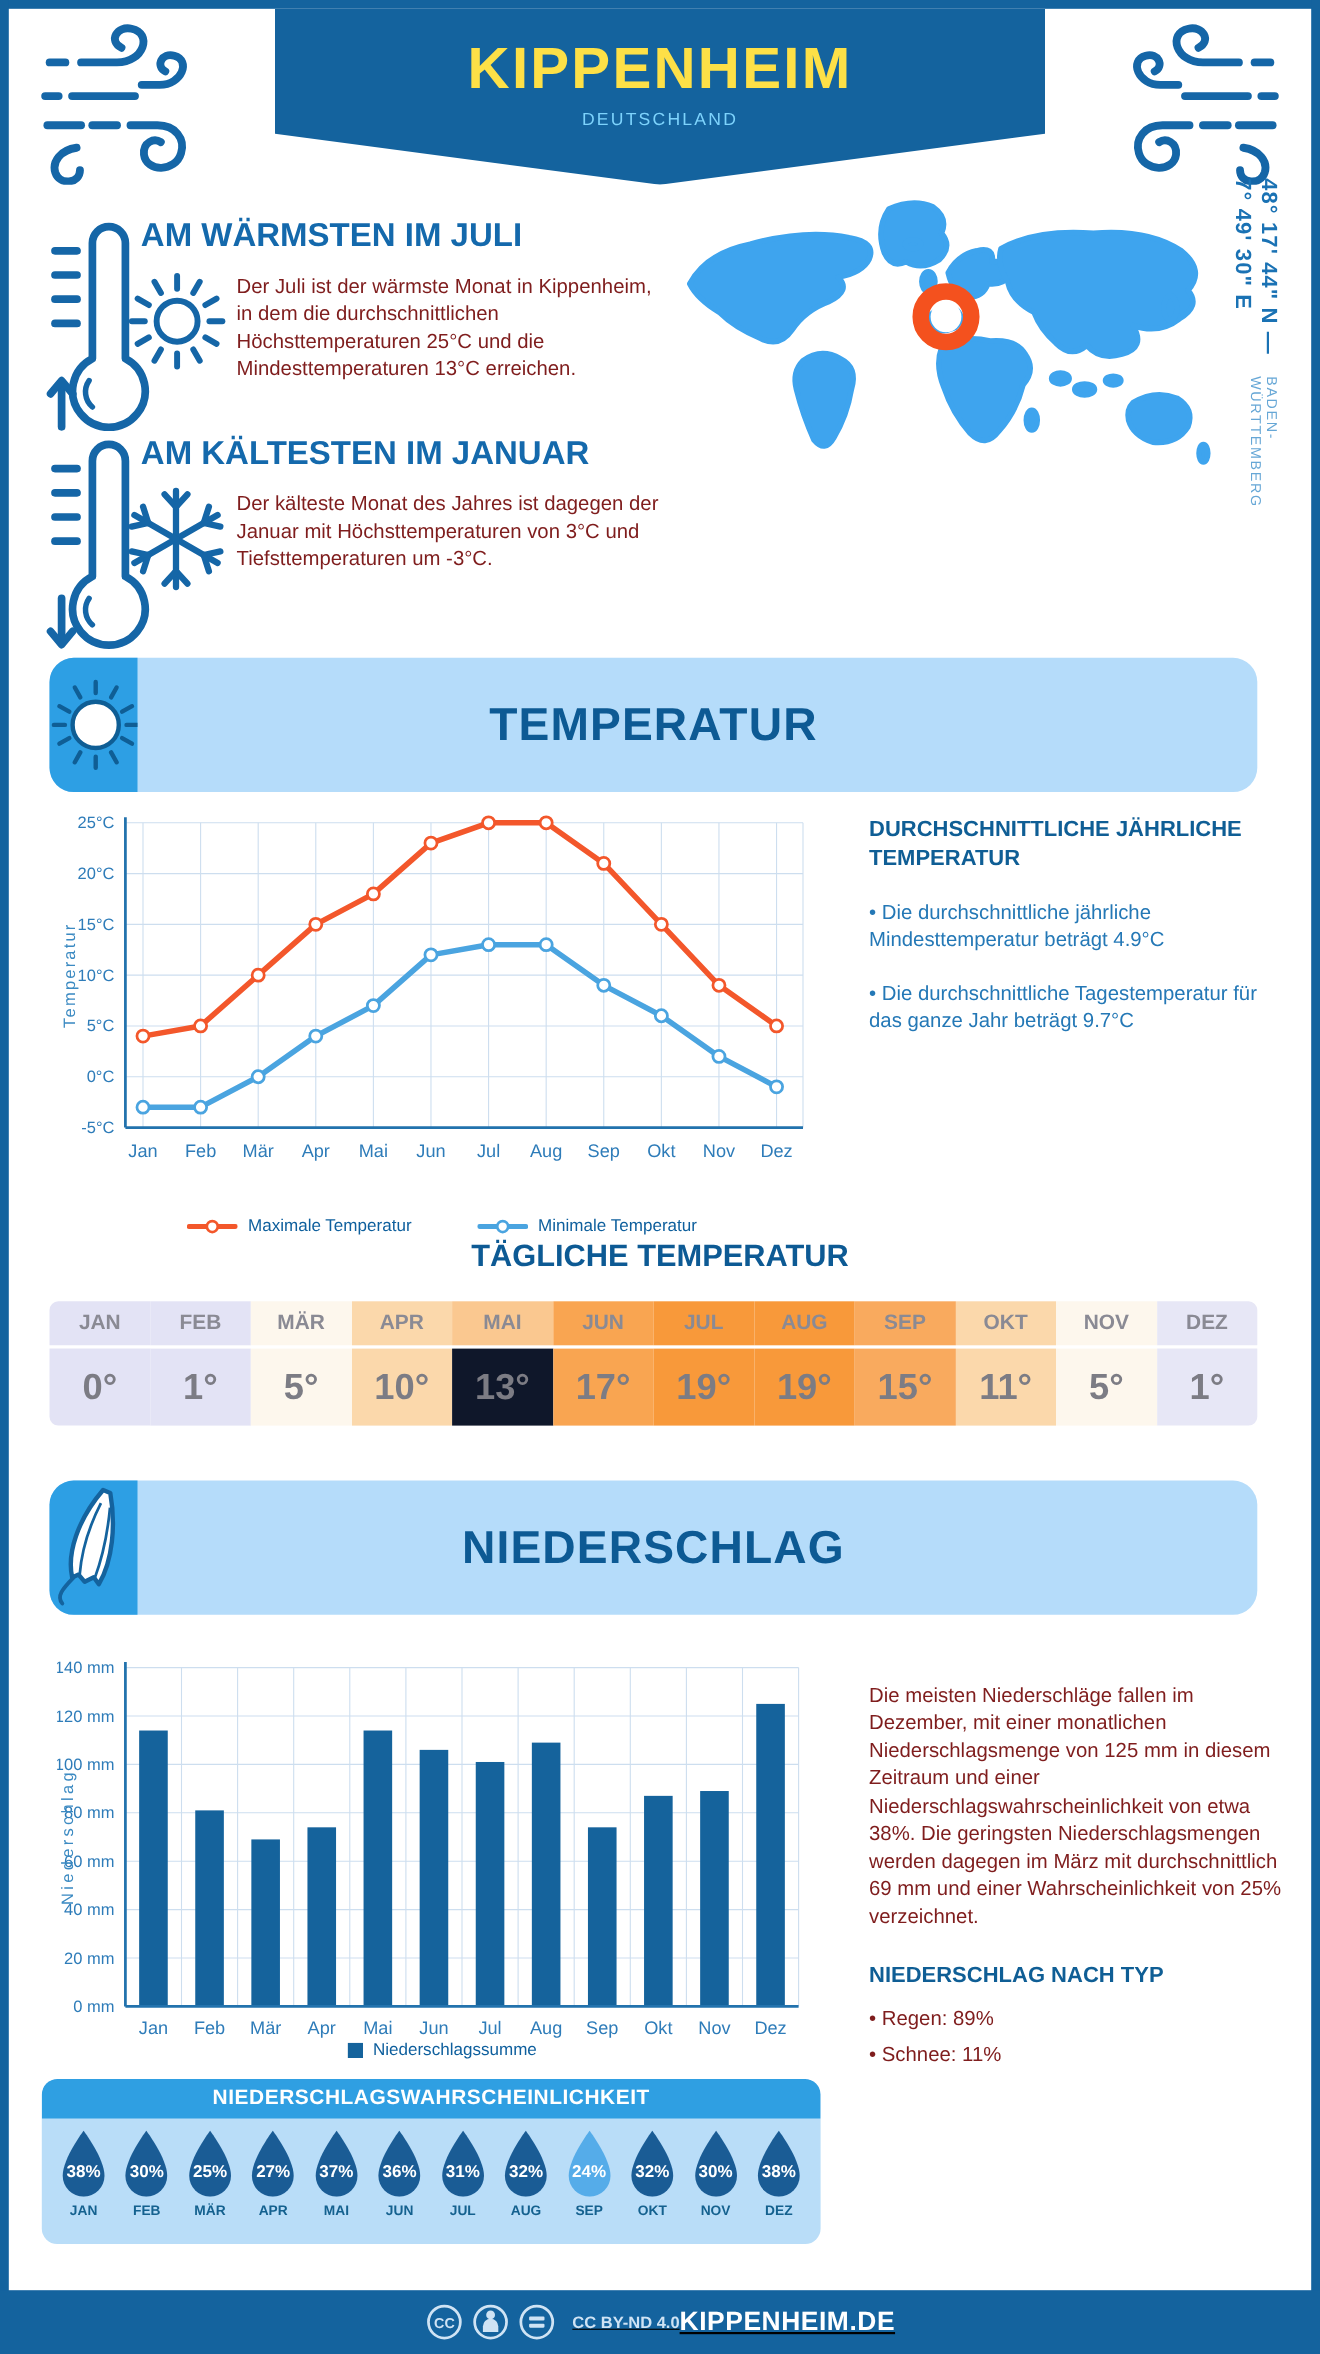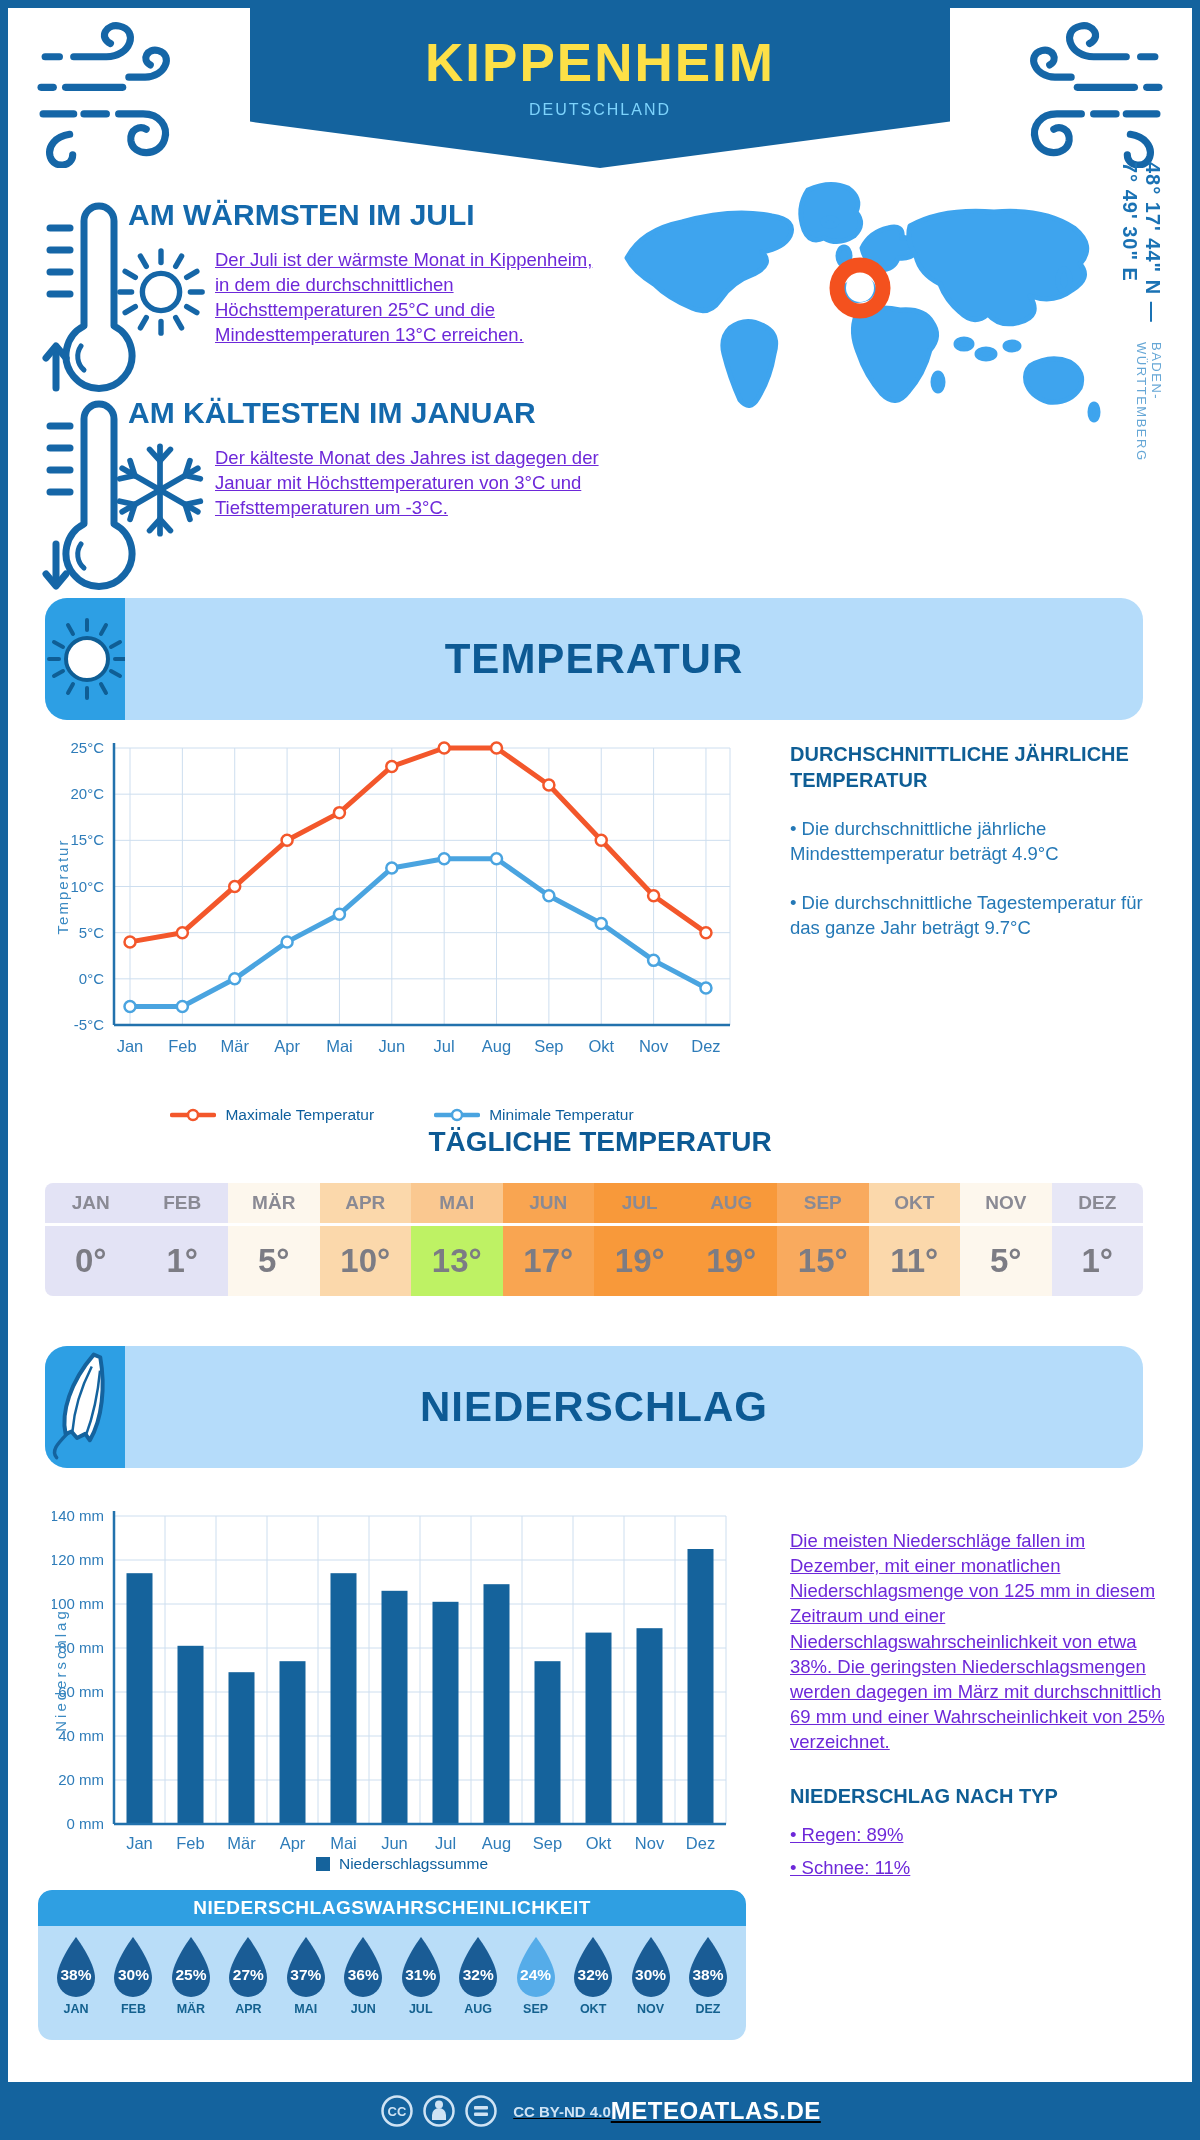--- a/index.html
+++ b/index.html
@@ -10,21 +10,21 @@
 
   
   .banner{left:250px;top:8px;width:700px;height:160px;background:#14639e;
           clip-path:polygon(0 0,100% 0,100% 71%,50% 100%,0 71%);text-align:center;z-index:3;}
   .banner h1{margin:24px 0 0;color:#fde047;font-size:53px;font-weight:800;letter-spacing:2px;}
   .banner .sub{margin-top:8px;color:#7dd3fc;font-size:16px;letter-spacing:2px;font-weight:500;}
   .wind{stroke:#1566a7;fill:none;stroke-width:7;stroke-linecap:round;}
 
   
   .blue-head{color:#1469ac;font-size:30px;font-weight:800;}
-  .body-text{color:#6d28d9;font-size:18.5px;line-height:1.36;text-decoration:underline;}
+  .body-text{color:#7f1d1d;font-size:18.5px;line-height:1.36;}
   .iconline{stroke:#1566a7;fill:none;stroke-width:7;stroke-linecap:round;stroke-linejoin:round;}
 
   
   .geo{writing-mode:vertical-rl;display:flex;gap:7px;}
   .geo .coords{color:#1a72b4;font-size:20px;font-weight:700;letter-spacing:1px;}
   .geo .region{color:#66a7d6;font-size:13px;letter-spacing:1.5px;}
 
   
   .section-banner{width:1098px;height:122px;background:#b5dcfa;border-radius:22px;}
   .section-tab{position:absolute;left:0;top:0;width:80px;height:122px;background:#2d9fe4;
@@ -346,21 +346,21 @@
       <div class="daily-col">
         <div class="m" style="background: rgb(253, 247, 237);">MÄR</div>
         <div class="v" style="background: rgb(253, 247, 237);">5°</div>
       </div>
       <div class="daily-col">
         <div class="m" style="background: rgb(251, 216, 171);">APR</div>
         <div class="v" style="background: rgb(251, 216, 171);">10°</div>
       </div>
       <div class="daily-col">
         <div class="m" style="background: rgb(250, 200, 144);">MAI</div>
-        <div class="v" style="background: #bef264;">13°</div>
+        <div class="v" style="background: #0f172a;">13°</div>
       </div>
       <div class="daily-col">
         <div class="m" style="background: rgb(249, 165, 81);">JUN</div>
         <div class="v" style="background: rgb(249, 165, 81);">17°</div>
       </div>
       <div class="daily-col">
         <div class="m" style="background: rgb(248, 153, 58);">JUL</div>
         <div class="v" style="background: rgb(248, 153, 58);">19°</div>
       </div>
       <div class="daily-col">
@@ -522,16 +522,16 @@
             <circle cx="102" cy="18" r="14.5"></circle>
         </g>
         <text x="18" y="23" text-anchor="middle" font-size="13" font-weight="bold" fill="#cfe3f4">CC</text>
         <circle cx="60" cy="11.5" r="4" fill="#cfe3f4"></circle>
         <path d="M53 27 v-5 a7 7 0 0 1 14 0 v5 z" fill="#cfe3f4"></path>
         <rect x="95" y="13" width="14" height="3.6" rx="1" fill="#cfe3f4"></rect>
         <rect x="95" y="19.5" width="14" height="3.6" rx="1" fill="#cfe3f4"></rect>
       </svg>
       <span>CC BY-ND 4.0</span>
     </div>
-    <div class="site">METEOATLAS.DE</div>
+    <div class="site">KIPPENHEIM.DE</div>
   </div>
 
 </div>
 
 </body></html>

